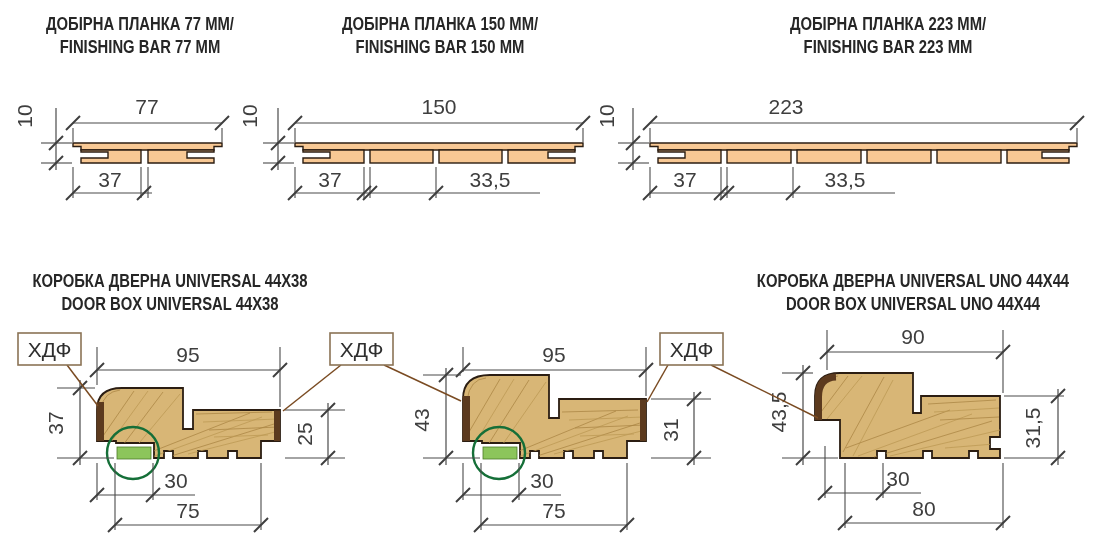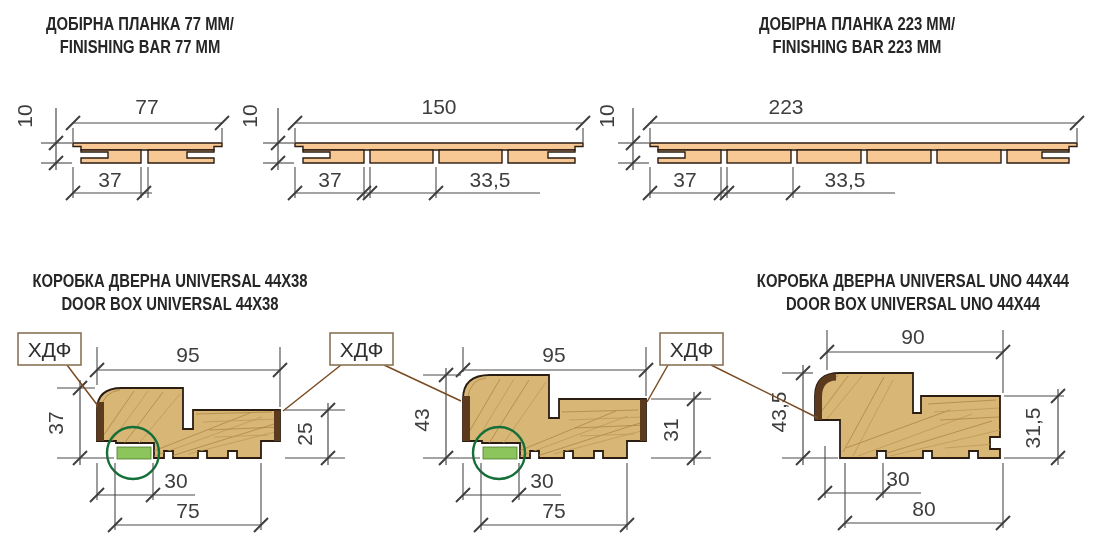--- a/index.html
+++ b/index.html
@@ -28,21 +28,25 @@
 </style>
 </head>
 <body>
 
 <div class="stage">
 
   <div class="hdr" style="left:-80px;top:12px">
     <span class="hdr-line">ДОБІРНА ПЛАНКА 77 ММ/</span>
     <span class="hdr-line">FINISHING BAR 77 MM</span>
   </div>
-  <div class="hdr" style="left:637px;top:12px">
+  <div class="hdr" style="left:220px;top:12px">
+    <span class="hdr-line">ДОБІРНА ПЛАНКА 150 ММ/</span>
+    <span class="hdr-line">FINISHING BAR 150 MM</span>
+  </div>
+  <div class="hdr" style="left:668px;top:12px">
     <span class="hdr-line">ДОБІРНА ПЛАНКА 223 ММ/</span>
     <span class="hdr-line">FINISHING BAR 223 MM</span>
   </div>
   <div class="hdr" style="left:-50px;top:269px">
     <span class="hdr-line">КОРОБКА ДВЕРНА UNIVERSAL 44X38</span>
     <span class="hdr-line">DOOR BOX UNIVERSAL 44X38</span>
   </div>
   <div class="hdr" style="left:693px;top:269px">
     <span class="hdr-line">КОРОБКА ДВЕРНА UNIVERSAL UNO 44X44</span>
     <span class="hdr-line">DOOR BOX UNIVERSAL UNO 44X44</span>

